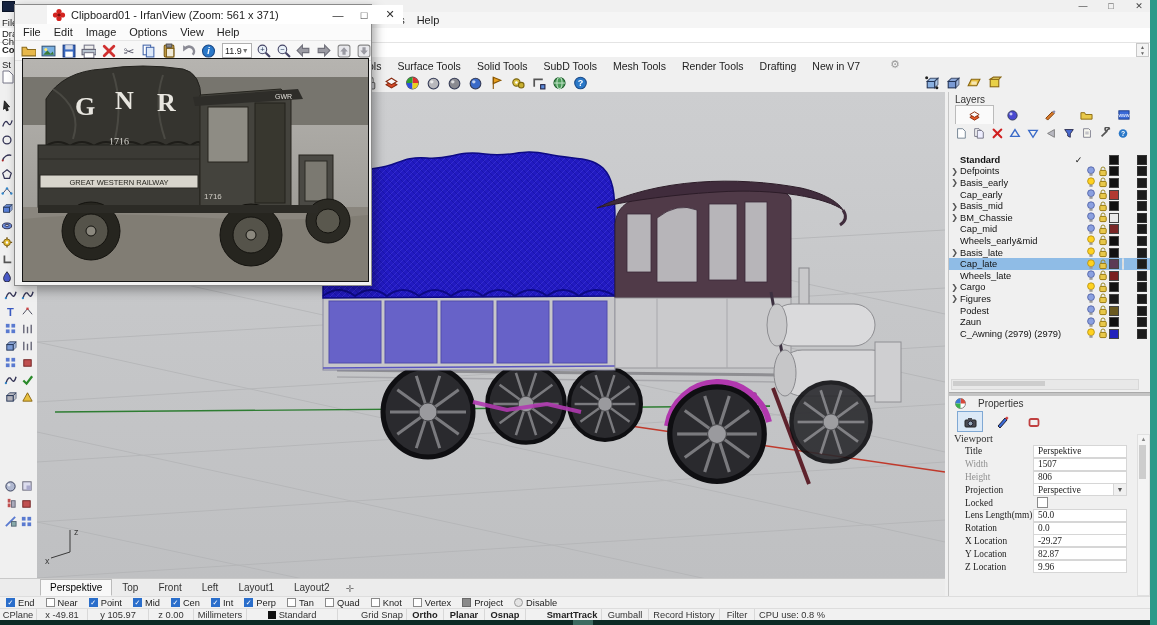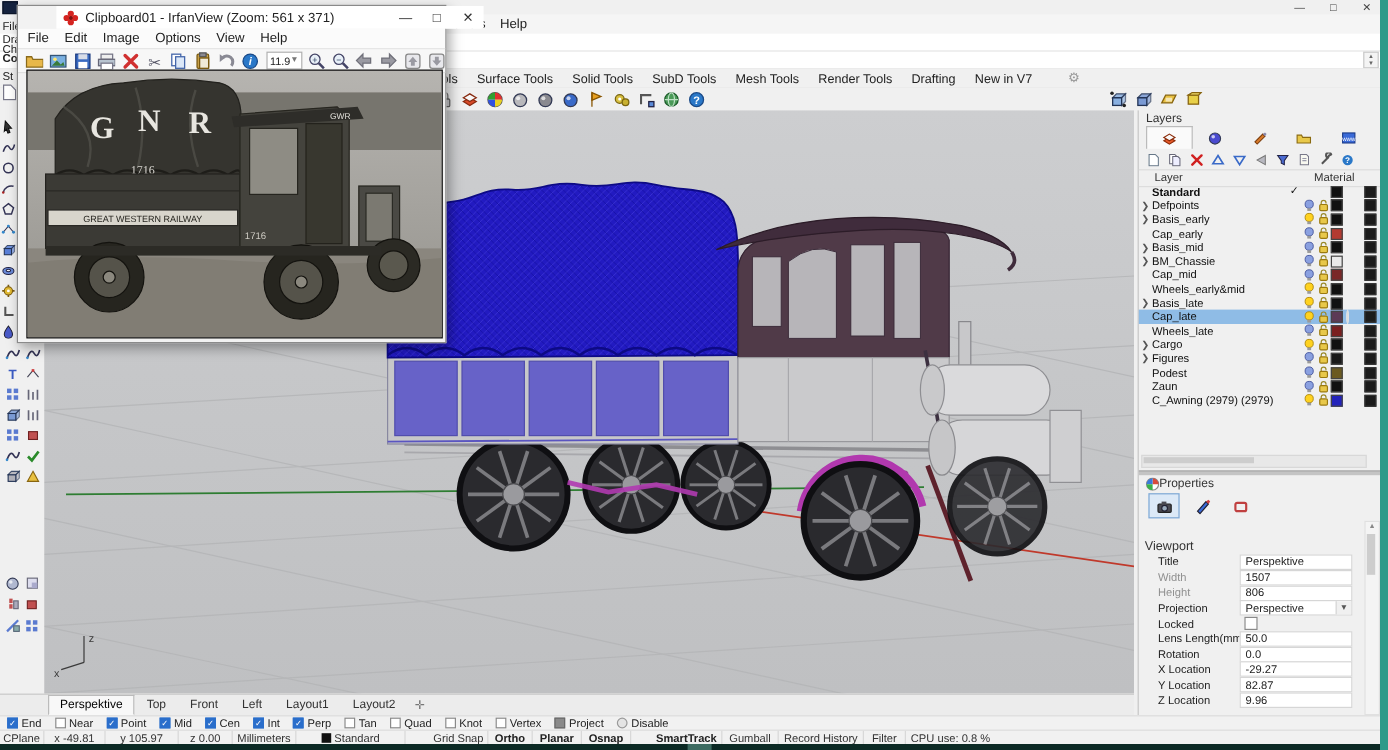--- a/index.html
+++ b/index.html
@@ -61,29 +61,29 @@
   .lexp{color:#555;font-size:8px;text-align:center;}
   .lname{white-space:nowrap;overflow:hidden;}
   .lname.bold{font-weight:bold;}
   .lcheck{font-size:9px;text-align:center;}
   .lswatch{width:8px;height:8px;border:1px solid #444;}
   .lcircle{width:9px;height:9px;border-radius:50%;background:#fff;border:1px solid #ddd;}
   .lmat{width:8px;height:8px;background:#1b1b1b;border:1px solid #333;justify-self:center;}
   #lp-hscroll{left:2px;top:287px;width:186px;height:9px;background:#e8e8e8;border:1px solid #d8d8d8;}
   #lp-hthumb{left:1px;top:1px;width:92px;height:5px;background:#cdcdcd;}
   #rp-split{left:0;top:300px;width:202px;height:3px;background:#c4c4c4;border-top:1px solid #aaa;}
-  #pp-title{left:6px;top:306px;font-size:10px;color:#333;display:flex;align-items:center;gap:0;}
+  #pp-title{left:6px;top:306px;font-size:10px;color:#333;display:flex;align-items:center;gap:12px;}
   #pp-tabs{left:8px;top:319px;display:flex;gap:6px;}
   .pptab{width:24px;height:19px;display:flex;align-items:center;justify-content:center;
          border:1px solid transparent;}
   .pptab.active{background:#dce9f7;border:1px solid #7fa8d4;}
   #pp-vscroll{left:188px;top:342px;width:11px;height:160px;background:#f4f4f4;border:1px solid #e0e0e0;
               font-size:6px;color:#888;text-align:center;line-height:8px;}
   #pp-vthumb{left:1px;top:10px;width:7px;height:34px;background:#cdcdcd;}
-  #pp-sections{left:0;top:354px;width:186px;}
+  #pp-sections{left:0;top:338px;width:186px;font-family:Liberation Serif, serif;}
   .psec-title{font-size:10.5px;color:#333;padding:3px 0 1px 5px;}
   .prow{height:12.8px;display:flex;align-items:center;}
   .plabel{width:84px;padding-left:16px;font-size:9.3px;color:#222;white-space:nowrap;overflow:hidden;box-sizing:border-box;}
   .plabel.dim{color:#909090;}
   .pval{width:88px;height:11px;background:#fff;border:1px solid #d6d6d6;font-size:9.3px;
         padding:0 0 0 4px;display:flex;align-items:center;position:relative;}
   .pdrop-btn{position:absolute;right:0;top:0;width:12px;height:11px;background:#f0f0f0;border-left:1px solid #d6d6d6;
              font-size:7px;color:#555;display:flex;align-items:center;justify-content:center;}
   .pcheck{width:9px;height:9px;background:#fff;border:1px solid #8a8a8a;margin-left:4px;}
   
@@ -640,24 +640,20 @@
             <path d="M3,11 L9,5 M9,5 a2.5,2.5 0 1 1 3,-3 l-2,1 z" stroke="#555" stroke-width="2" fill="none"></path>
           </svg>
         </span>
         <span class="ltb icon">
           <svg width="12" height="12" viewBox="0 0 14 14">
             <circle cx="7" cy="7.5" r="5" fill="#2a78c8"></circle>
             <text x="7" y="10.4" font-size="8" text-anchor="middle" fill="#fff" font-weight="bold">?</text>
           </svg>
         </span>
       </div>
-    <div id="lp-header" class="abs">
-      <span class="h1">Layer</span>
-      <span class="h2">Material</span>
-    </div>
     <div id="lp-rows" class="abs">
         <div class="lrow">
       <span class="lexp"></span>
       <span class="lname bold">Standard</span>
       <span class="lcheck">✓</span>
       <span class="icon"></span>
       <span class="icon"></span>
       <span class="lswatch" style="background:#111111"></span>
       <span></span>
       <span class="lmat"></span>

